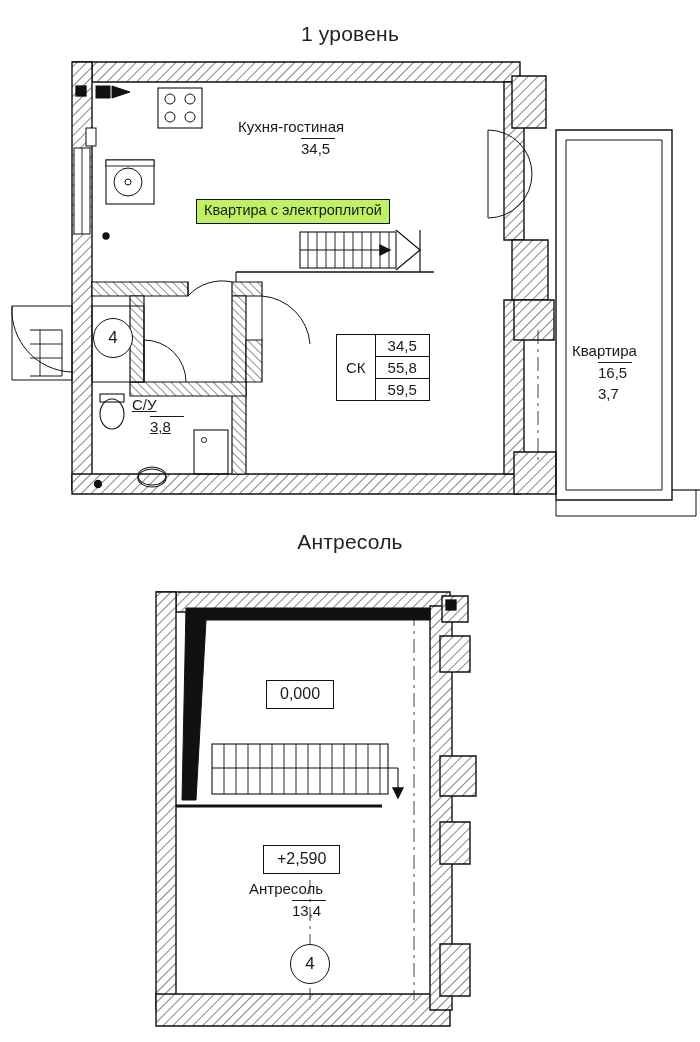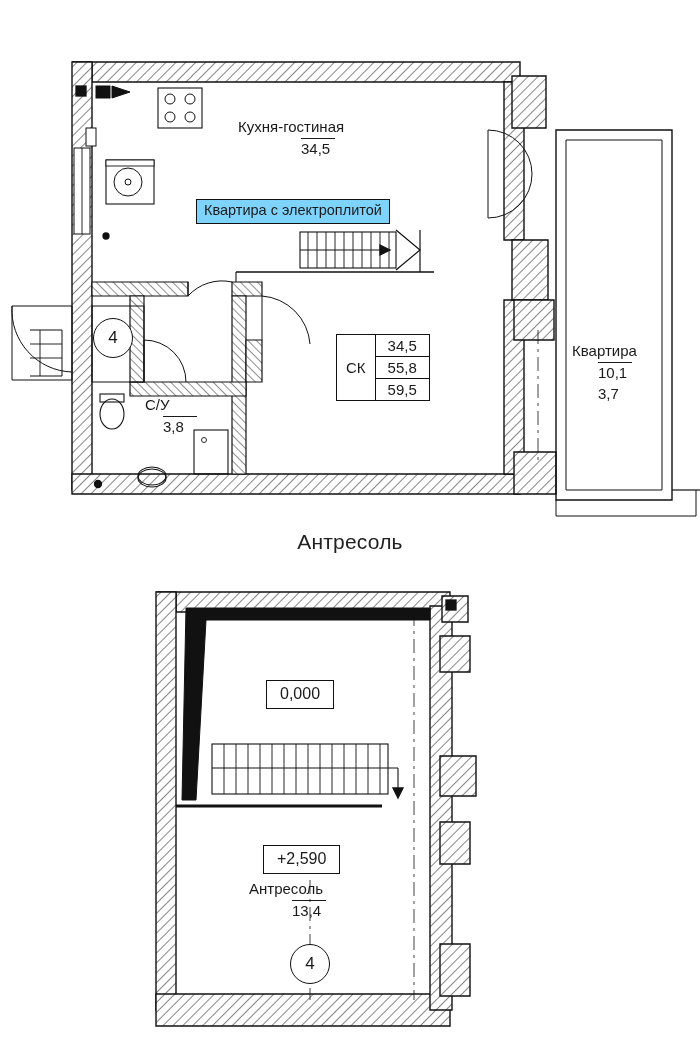--- a/index.html
+++ b/index.html
@@ -55,21 +55,21 @@
     margin: 1px auto 0;
     padding-top: 1px;
     width: fit-content;
     min-width: 34px;
   }
   .lbl .num.plain { border-top: none; }
 
   .boxlabel {
     position: absolute;
     border: 1.3px solid #111;
-    background: #7dd3fc;
+    background: #bef264;
     font-size: 14.5px;
     text-align: center;
     padding: 3px 7px 4px;
     white-space: nowrap;
     line-height: 1.1;
   }
 
   .sk-table {
     position: absolute;
     border: 1.4px solid #111;
@@ -117,20 +117,21 @@
     padding: 4px 13px 5px;
     text-align: left;
     white-space: nowrap;
   }
 </style>
 </head>
 <body>
 
 <div class="stage">
 
+  <div class="title" id="title-level1">1 уровень</div>
   <div class="title" id="title-mezzanine">Антресоль</div>
 
   <svg class="plan" viewBox="0 0 700 1042">
     <defs>
       <pattern id="hatch" width="7" height="7" patternTransform="rotate(45)" patternUnits="userSpaceOnUse">
         <rect width="7" height="7" fill="#ffffff"></rect>
         <line x1="0" y1="0" x2="0" y2="7" stroke="#222" stroke-width="1.1"></line>
       </pattern>
       <pattern id="hatch2" width="6" height="6" patternTransform="rotate(-45)" patternUnits="userSpaceOnUse">
         <rect width="6" height="6" fill="#ffffff"></rect>
@@ -295,28 +296,28 @@
       <rect x="446" y="600" width="10" height="10" fill="#111"></rect>
     </g>
   </svg>
 
   <div class="lbl" id="lbl-kitchen" style="left:238px; top:118px; width:160px;">
     <span>Кухня-гостиная</span>
     <span class="num">34,5</span>
   </div>
 
 
-  <div class="lbl" id="lbl-bathroom" style="left:145px; top:396px; width:70px;">
+  <div class="lbl" id="lbl-bathroom" style="left:132px; top:396px; width:70px;text-decoration:underline;">
     <span>С/У</span>
     <span class="num">3,8</span>
   </div>
 
   <div class="lbl" id="lbl-terrace" style="left:572px; top:342px; width:86px;">
     <span>Квартира</span>
-    <span class="num">10,1</span>
+    <span class="num">16,5</span>
     <span class="num plain">3,7</span>
   </div>
 
   <div class="boxlabel" id="note-electric" style="left:196px; top:199px;">Квартира с электроплитой</div>
 
   <div class="sk-table" id="sk-summary" style="left:336px; top:334px;">
     <div class="sk-name">СК</div>
     <div class="sk-vals">
       <div>34,5</div>
       <div>55,8</div>

